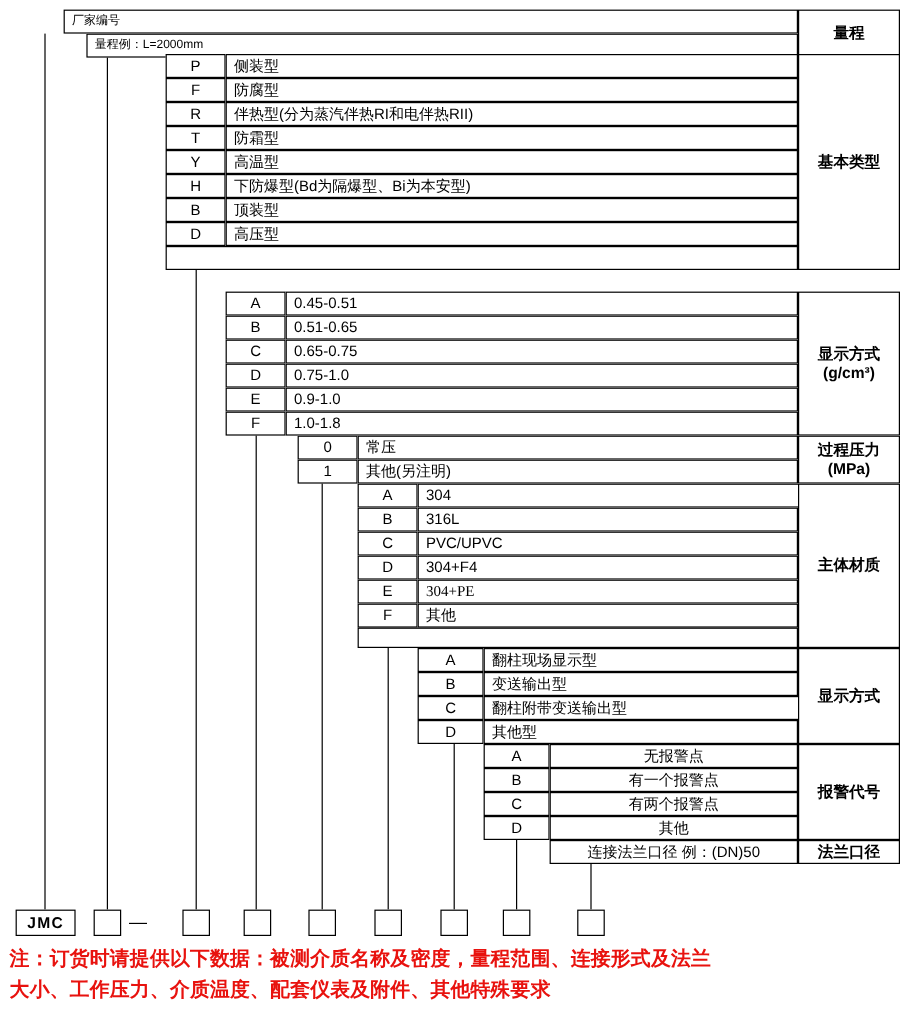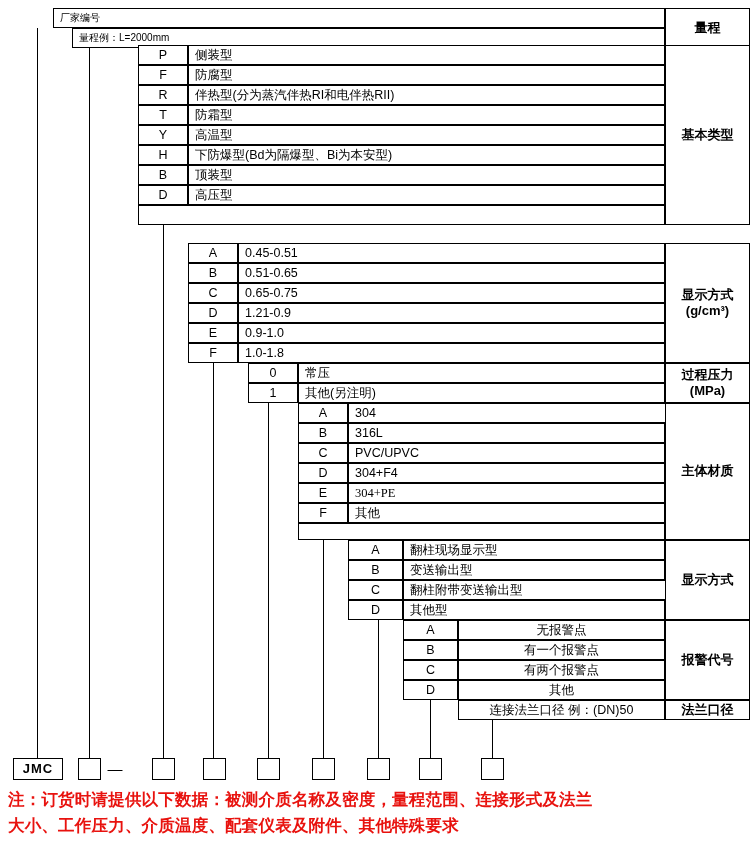--- a/index.html
+++ b/index.html
@@ -159,21 +159,21 @@
   <div class="cellbox code" style="left:188px; top:243px; width:50px;">A</div>
   <div class="cellbox desc" style="left:238px; top:243px; width:427px;">0.45-0.51</div>
 
   <div class="cellbox code" style="left:188px; top:263px; width:50px;">B</div>
   <div class="cellbox desc" style="left:238px; top:263px; width:427px;">0.51-0.65</div>
 
   <div class="cellbox code" style="left:188px; top:283px; width:50px;">C</div>
   <div class="cellbox desc" style="left:238px; top:283px; width:427px;">0.65-0.75</div>
 
   <div class="cellbox code" style="left:188px; top:303px; width:50px;">D</div>
-  <div class="cellbox desc" style="left:238px; top:303px; width:427px;">1.21-0.9</div>
+  <div class="cellbox desc" style="left:238px; top:303px; width:427px;">0.75-1.0</div>
 
   <div class="cellbox code" style="left:188px; top:323px; width:50px;">E</div>
   <div class="cellbox desc" style="left:238px; top:323px; width:427px;">0.9-1.0</div>
 
   <div class="cellbox code" style="left:188px; top:343px; width:50px;">F</div>
   <div class="cellbox desc" style="left:238px; top:343px; width:427px;">1.0-1.8</div>
 
   <div class="cat" style="left:665px; top:243px; width:85px; height:120px; flex-direction:column;">
     <span>显示方式</span>
     <span class="sub">(g/cm³)</span>

